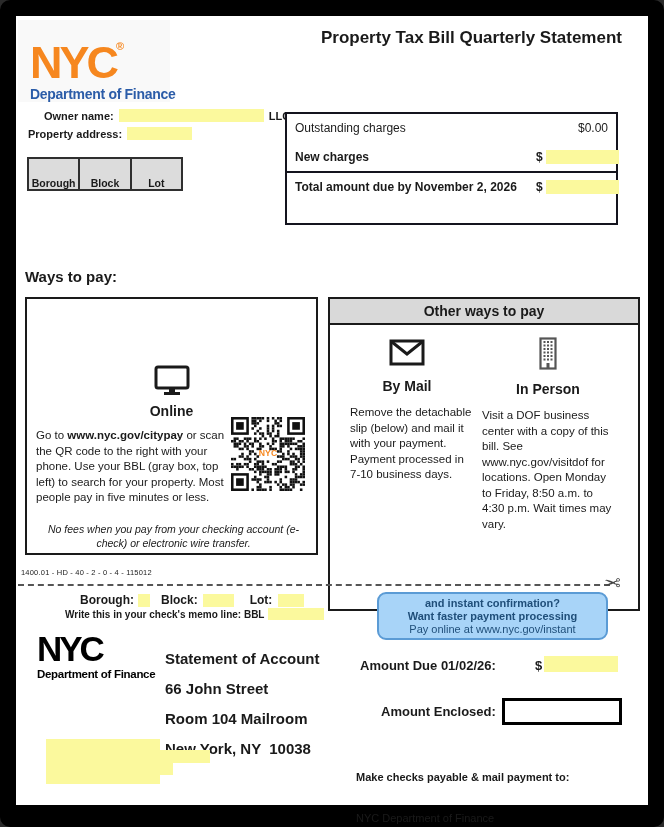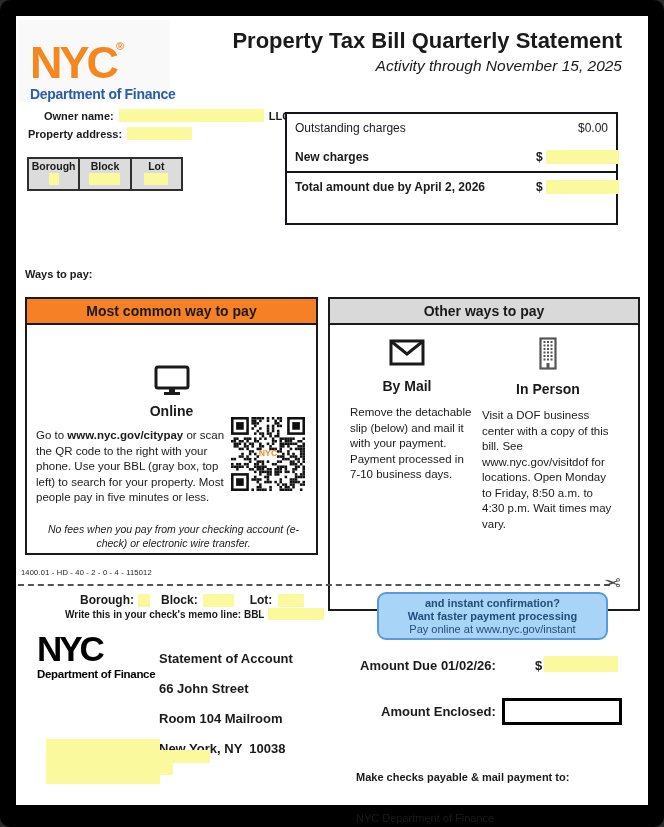--- a/index.html
+++ b/index.html
@@ -12,48 +12,48 @@
   .page{position:absolute;left:16px;top:16px;width:632px;height:789px;background:#fff;}
   .abs{position:absolute;}
 
   
   .logo-patch{left:18px;top:20px;width:152px;height:82px;background:#f9f9f9;}
   .nyc-word{font-weight:bold;font-size:45px;letter-spacing:-3px;line-height:40px;
     color:var(--nyc-orange,#F6871F);transform:scaleY(.98);}
   .nyc-word .reg{font-size:11px;letter-spacing:0;vertical-align:28px;}
   .dept-line{font-weight:bold;font-size:14px;color:var(--dof-blue,#2B5CA8);margin-top:3px;letter-spacing:-0.3px;}
   .doc-title{right:42px;top:28px;width:420px;text-align:right;}
-  .doc-title .t1{font-weight:bold;font-size:22px;}
+  .doc-title .t1{font-weight:bold;font-size:17px;}
   .doc-title .t2{font-style:italic;font-size:15.5px;margin-top:3px;}
 
   
   .field-row{display:flex;align-items:center;gap:5px;}
   .flabel{font-weight:bold;font-size:11px;white-space:nowrap;}
   .redact{display:inline-block;background:var(--redact-yellow,#FBF99D);}
 
   
   .bbl-table{left:27px;top:157px;width:156px;height:34px;display:flex;
     background:#DCDCDC;border:2px solid #2f2f2f;}
-  .bbl-cell{flex:1;border-right:2px solid #2f2f2f;display:flex;flex-direction:column;align-items:center;padding-top:1px;text-align:right;}
+  .bbl-cell{flex:1;border-right:2px solid #2f2f2f;display:flex;flex-direction:column;align-items:center;padding-top:18px;text-align:right;}
   .bbl-cell:last-child{border-right:none;}
   .bbl-label{font-size:10.5px;font-weight:bold;}
   .bbl-redact{height:12px;margin-top:1px;background:var(--redact-yellow,#FBF99D);}
 
   
   .owe-box{left:285px;top:112px;width:333px;height:113px;border:2px solid #14141e;background:#fff;}
   .owe-header{height:25px;background:var(--owe-blue,#1E5AA8);color:#fff;font-weight:bold;font-size:14.5px;
     display:flex;align-items:center;justify-content:center;}
   .owe-row{position:relative;height:28px;display:flex;align-items:center;padding:0 8px;font-size:12px;}
   .owe-row .val{margin-left:auto;}
   .owe-row .cur{position:absolute;left:249px;}
   .owe-row .amt-redact{position:absolute;left:259px;width:73px;height:14px;background:var(--redact-yellow,#FBF99D);}
   .owe-total{border-top:2px solid #14141e;font-weight:bold;height:29px;}
 
   
-  .ways-heading{left:25px;top:268px;font-weight:bold;font-size:11px;}
+  .ways-heading{left:25px;top:268px;font-weight:bold;font-size:15px;}
   .pay-box{border:2px solid #1a1a1a;background:#fff;}
   .pay-box-left{left:25px;top:297px;width:293px;height:258px;}
   .pay-box-right{left:328px;top:297px;width:312px;height:314px;}
   .pay-header{height:26px;border-bottom:2px solid #1a1a1a;display:flex;align-items:center;justify-content:center;
     font-weight:bold;font-size:14px;}
   .pay-header.orange{background:var(--header-orange,#F58025);}
   .pay-header.gray{background:#D9D9D9;}
   .method-title{font-weight:bold;font-size:14px;text-align:center;}
   .body-text{font-size:11.5px;line-height:15.5px;}
   .note-italic{font-style:italic;font-size:10.5px;line-height:13.5px;text-align:center;}
@@ -64,40 +64,39 @@
   .dash-line{left:18px;top:584px;width:592px;border-top:2px dashed #555;}
   .scissors{left:604px;top:571px;font-size:20px;color:#444;transform:scaleX(-1);}
   .slip-bbl{top:593px;left:80px;display:flex;align-items:center;font-weight:bold;font-size:12px;}
   .memo-row{top:608px;left:65px;display:flex;align-items:center;gap:4px;font-weight:bold;font-size:10px;}
   .promo-box{left:377px;top:592px;width:231px;height:48px;background:var(--promo-blue,#A8D4F8);
     border:2px solid #5B9BD5;border-radius:9px;display:flex;flex-direction:column;justify-content:center;
     text-align:center;color:#1F4E79;font-size:11px;line-height:13px;}
   .promo-box .b{font-weight:bold;}
   .black-logo .nyc-word{color:#000;font-size:35px;line-height:30px;}
   .black-logo .dept-line{color:#000;font-size:11.5px;margin-top:4px;}
-  .stmt-addr{left:159px;top:634px;font-weight:bold;font-size:13px;line-height:10px;white-space:pre-wrap;}
+  .stmt-addr{left:165px;top:634px;font-weight:bold;font-size:15px;line-height:10px;white-space:pre-wrap;}
   .amt-label{font-weight:bold;font-size:13px;}
   .enclosed-box{left:502px;top:698px;width:120px;height:27px;border:3px solid #000;background:#fff;}
   .checks-block{left:356px;top:744px;font-size:11px;line-height:13.5px;white-space:pre-wrap;}
   .checks-block .title{font-weight:bold;}
 </style>
 </head>
 <body>
 
 <div class="frame">
   <div class="page abs"></div>
 
   <div class="abs logo-patch"></div>
   <div class="abs" style="left:30px;top:26px;">
     <div class="nyc-word"><span>NYC</span><span class="reg">®</span></div>
     <div class="dept-line">Department of Finance</div>
   </div>
   <div class="abs doc-title">
     <div class="t1">Property Tax Bill Quarterly Statement</div>
-    <div class="t2">Activity through November 15, 2025</div>
   </div>
 
   <div class="abs field-row" style="left:44px;top:109px;">
     <span class="flabel">Owner name:</span>
     <span class="redact" style="width:145px;height:13px;"></span>
     <span class="flabel">LLC</span>
   </div>
   <div class="abs field-row" style="left:28px;top:127px;">
     <span class="flabel">Property address:</span>
     <span class="redact" style="width:65px;height:13px;"></span>
@@ -122,30 +121,29 @@
     <div class="owe-row">
       <span>Outstanding charges</span>
       <span class="val">$0.00</span>
     </div>
     <div class="owe-row" style="height:29px;font-weight:bold;">
       <span>New charges</span>
       <span class="cur">$</span>
       <span class="amt-redact"></span>
     </div>
     <div class="owe-row owe-total">
-      <span>Total amount due by April 2, 2026</span>
+      <span>Total amount due by November 2, 2026</span>
       <span class="cur">$</span>
       <span class="amt-redact"></span>
     </div>
   </div>
 
   <div class="abs ways-heading">Ways to pay:</div>
 
   <div class="abs pay-box pay-box-left">
-    <div class="pay-header orange">Most common way to pay</div>
     <div class="abs" style="left:0;top:66px;width:100%;text-align:center;">
       <svg width="38" height="32" viewBox="0 0 38 32">
         <rect x="3" y="2" width="32" height="21" rx="2" fill="none" stroke="#1a1a1a" stroke-width="3"></rect>
         <rect x="16" y="23" width="6" height="4" fill="#1a1a1a"></rect>
         <rect x="11" y="27" width="16" height="3" fill="#1a1a1a"></rect>
       </svg>
     </div>
     <div class="abs method-title" style="left:0;top:104px;width:100%;">Online</div>
     <div class="abs body-text" style="left:9px;top:129px;width:198px;">
       <span>Go to </span><span class="url-bold">www.nyc.gov/citypay</span><span> or scan the QR code to the right with your phone. Use your BBL (gray box, top left) to search for your property. Most people pay in five minutes or less.</span>

